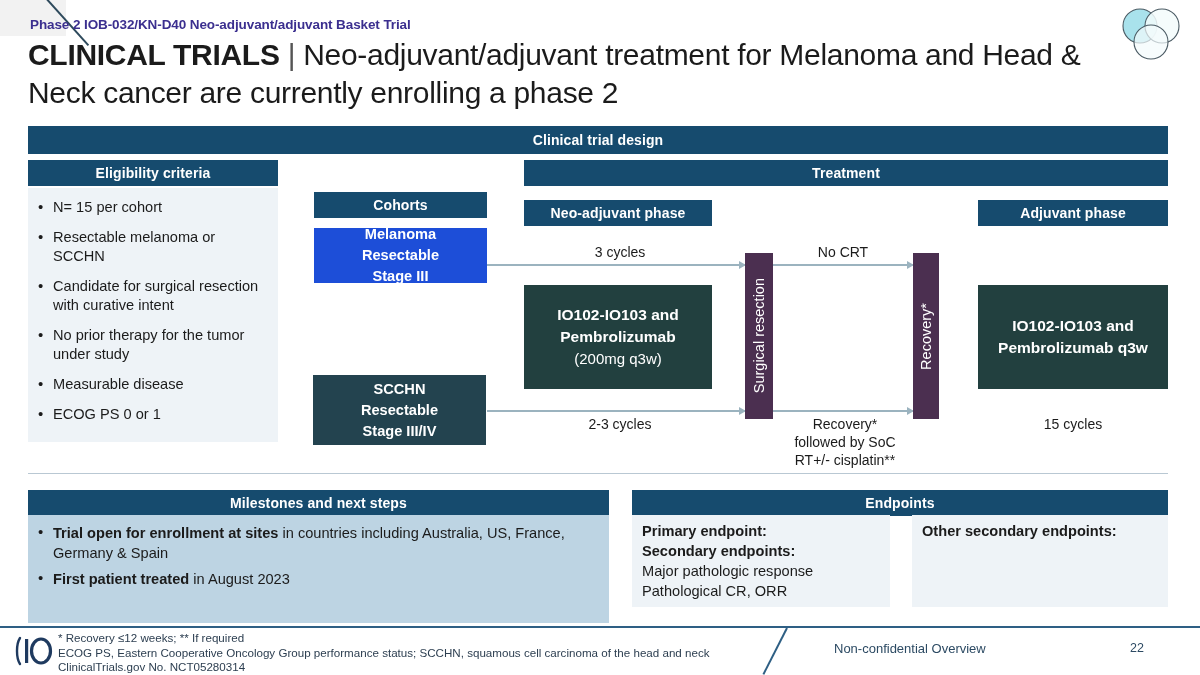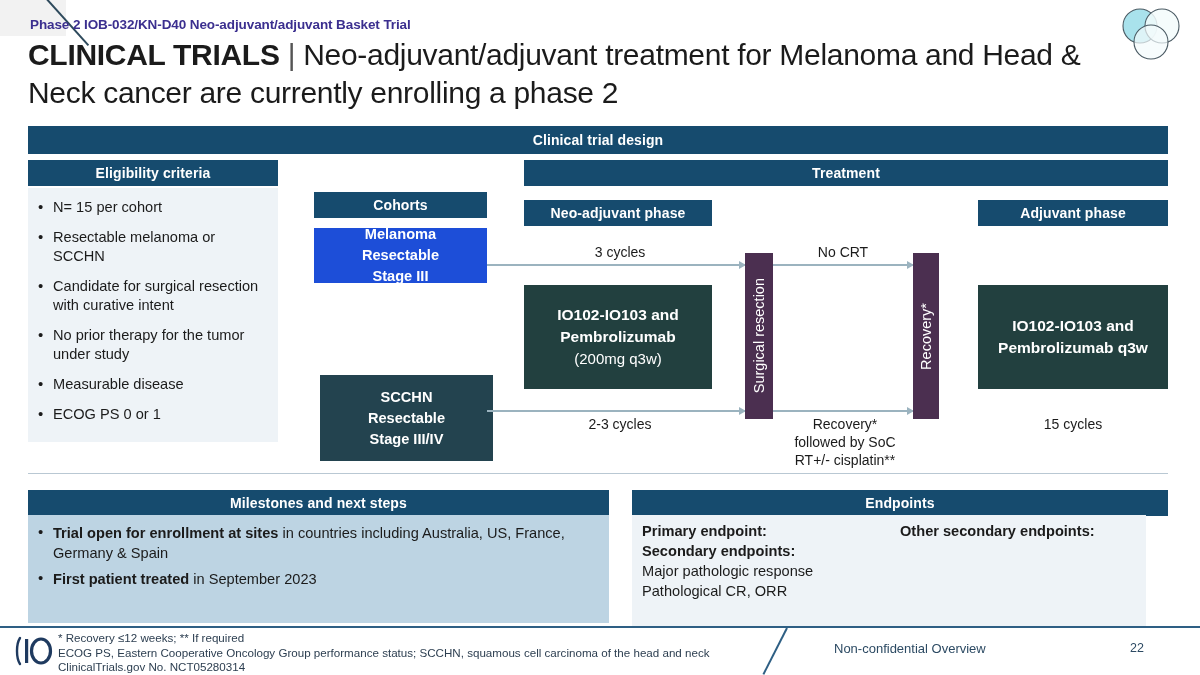--- a/index.html
+++ b/index.html
@@ -80,21 +80,21 @@
 
   
   .cohort {
     position: absolute;
     color: #ffffff;
     font-size: 14.6px; font-weight: bold; line-height: 21px;
     display: flex; align-items: center; justify-content: center;
     text-align: center;
   }
   #cohort-mel { left: 314px; top: 228px; width: 173px; height: 55px; background: #1d4ed8; }
-  #cohort-scchn { left: 320px; top: 375px; width: 173px; height: 86px; background: #23434f; }
+  #cohort-scchn { left: 313px; top: 375px; width: 173px; height: 70px; background: #23434f; }
 
   
   .tbox {
     position: absolute;
     background: #22403f;
     color: #ffffff;
     display: flex; flex-direction: column;
     align-items: center; justify-content: center;
     text-align: center;
   }
@@ -156,22 +156,22 @@
     position: absolute; left: 28px; top: 515px;
     width: 581px; height: 108px;
     background: #bdd4e3;
     padding: 8px 14px 16px 8px;
   }
   #mile-body li { margin-bottom: 6px; font-size: 14.6px; line-height: 20px; }
   #mile-body li b { font-weight: bold; }
 
   #end-body {
     position: absolute; left: 632px; top: 515px;
-    width: 536px; height: 112px;
-    display: flex; 
+    width: 536px; height: 92px;
+    display: flex; gap: 22px;
   }
   .end-col {
     background: #eef3f7;
     padding: 6px 10px 0 10px;
     font-size: 14.6px; line-height: 20px; color: #1b1b1b;
   }
   #end-col-1 { width: 258px; }
   #end-col-2 { width: 256px; }
   .end-col b { font-weight: bold; }
 
@@ -276,21 +276,21 @@
 
   <div class="divider"></div>
 
   <div class="hbar" style="left:28px;top:490px;width:581px;height:26px;">Milestones and next steps</div>
   <div id="mile-body">
     <ul class="bullets">
       <li>
         <b>Trial open for enrollment at sites</b><span> in countries including Australia, US, France, Germany &amp; Spain</span>
       </li>
       <li>
-        <b>First patient treated</b><span> in September 2023</span>
+        <b>First patient treated</b><span> in August 2023</span>
       </li>
     </ul>
   </div>
 
   <div class="hbar" style="left:632px;top:490px;width:536px;height:26px;">Endpoints</div>
   <div id="end-body">
     <div class="end-col" id="end-col-1">
       <div><b>Primary endpoint:</b></div>
       <div><b>Secondary endpoints:</b></div>
       <div>Major pathologic response</div>

